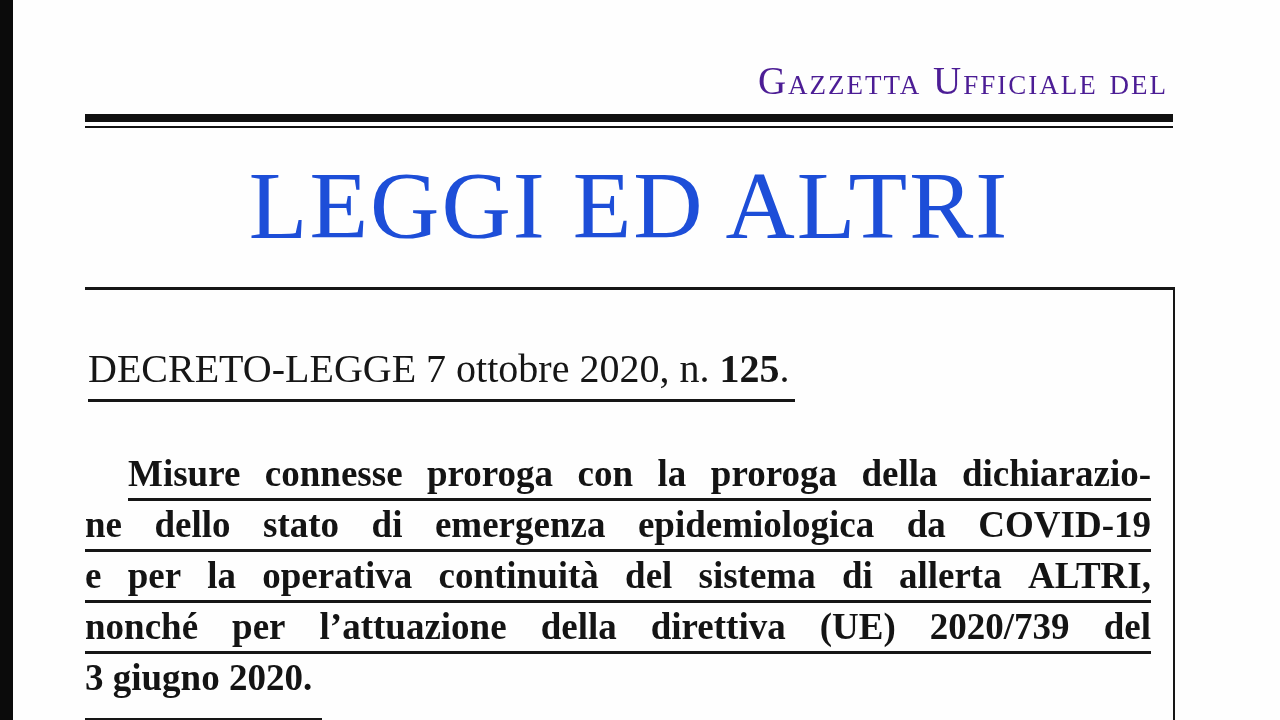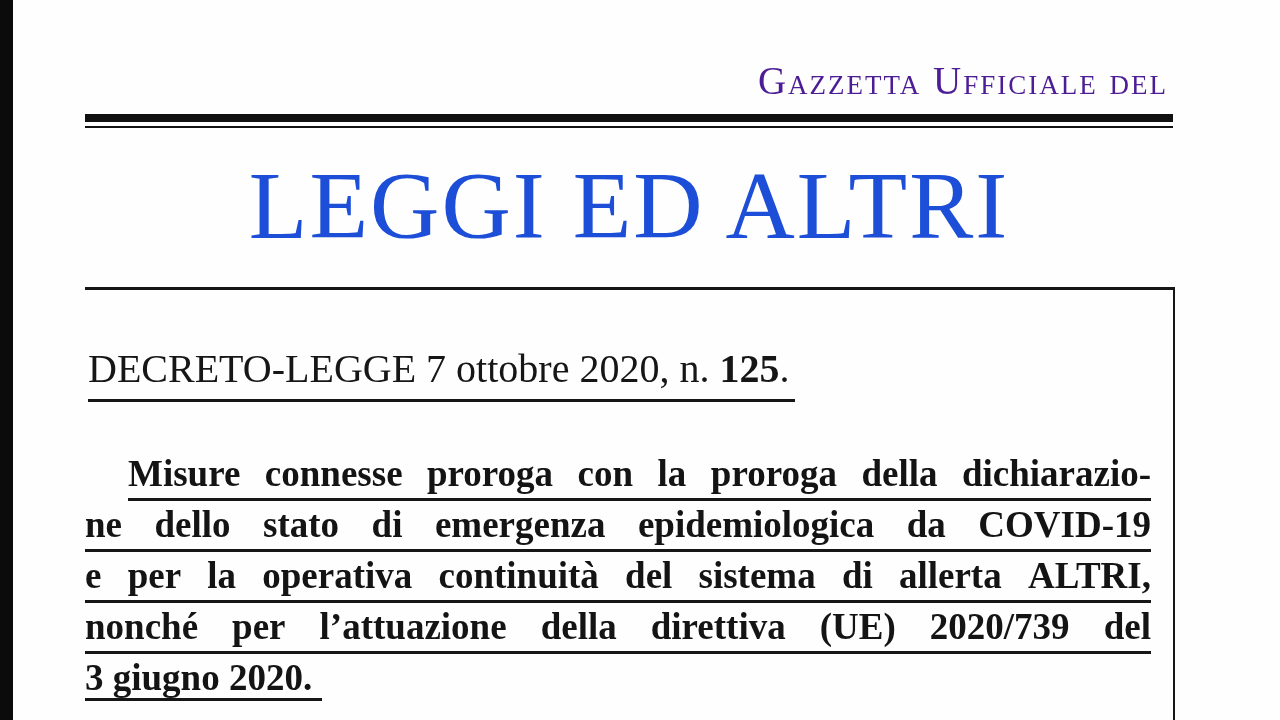--- a/index.html
+++ b/index.html
@@ -94,21 +94,21 @@
   .p-line.justify { display: flex; justify-content: space-between; }
   .p-line.first { margin-left: 43px; }
   .p-line.last {
     border-bottom: none;
     display: block;
     height: auto;
   }
   .p-line.last .last-inner {
     display: inline-block;
     border-bottom: 3px solid #161616;
-    padding-bottom: 0;
+    padding-bottom: 20px;
     padding-right: 10px;
     text-align: center;
   }
 </style>
 </head>
 <body>
 
 <div class="page">
 
   <div class="left-bar"></div>

